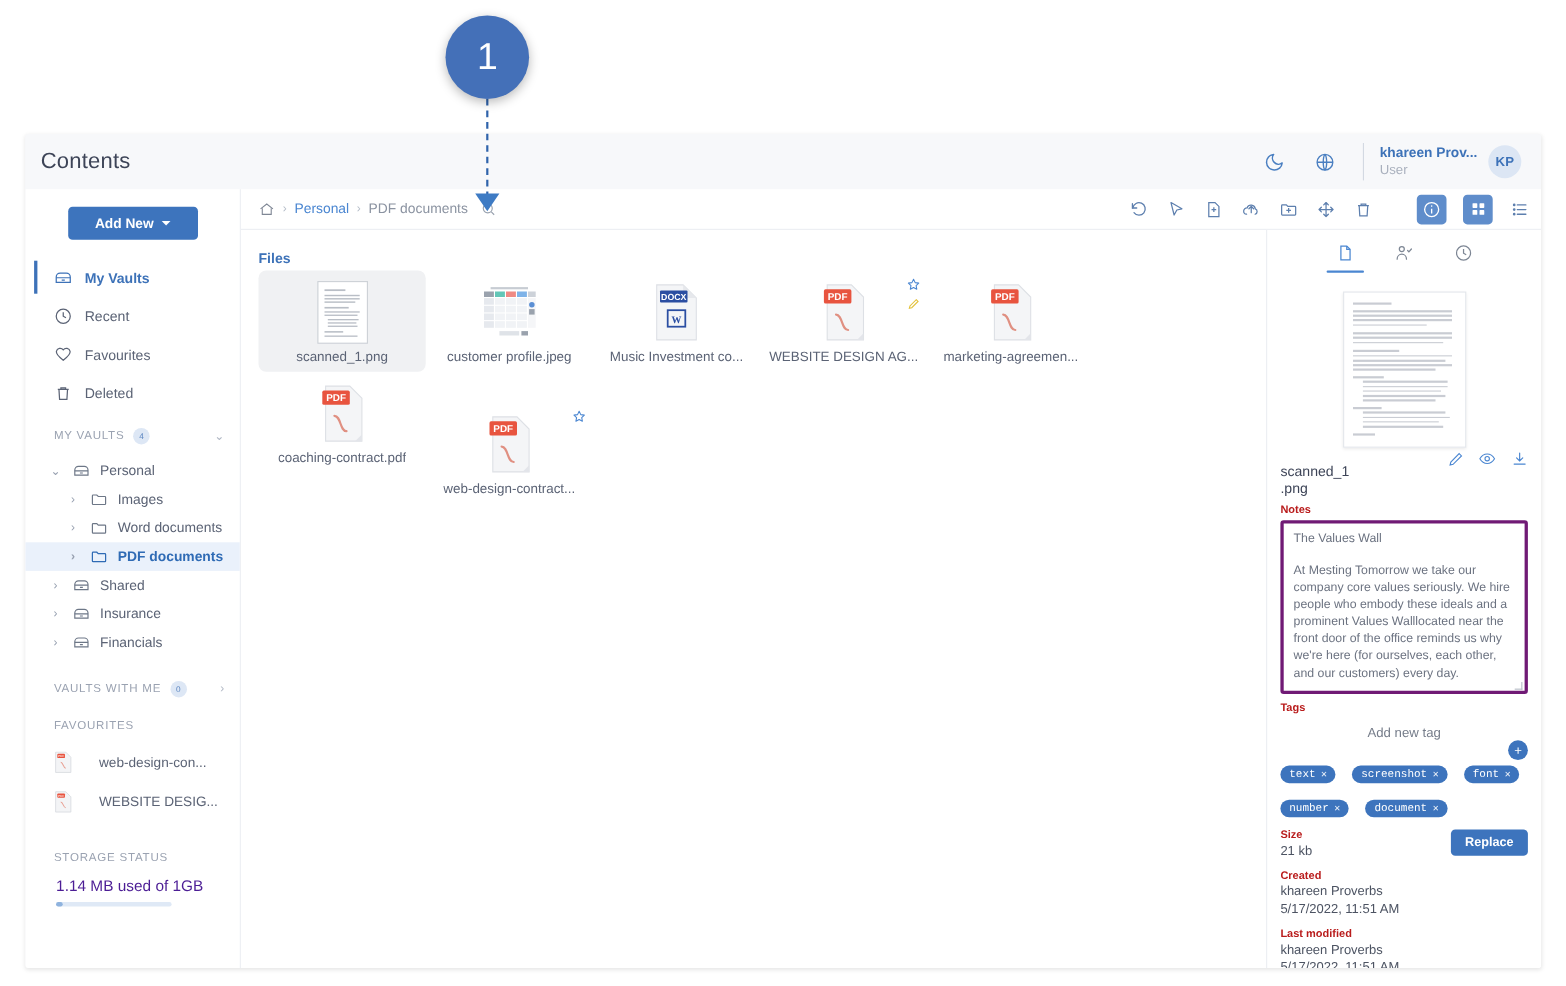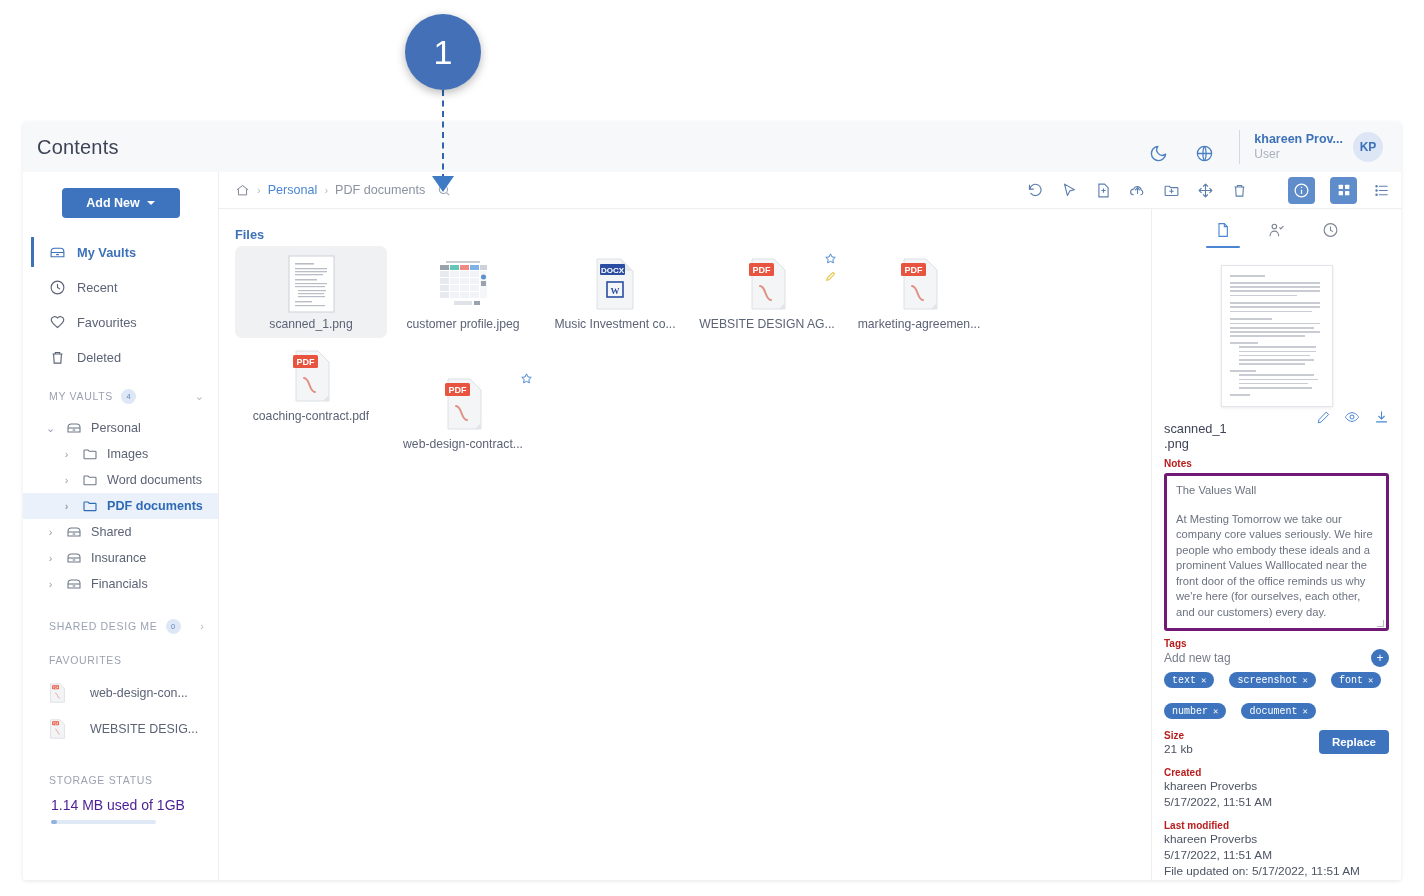--- a/index.html
+++ b/index.html
@@ -22,21 +22,21 @@
     border-top:16px solid #3e7bc4; z-index:39; }
 
   
   .window { position:absolute; left:23px; top:122px; width:1378px; height:758px;
     background:#f7f8fa; border-radius:3px; box-shadow:0 1px 4px rgba(0,0,0,.10);
     overflow:hidden; display:flex; flex-direction:column; }
 
   .titlebar { height:50px; flex:0 0 50px; background:#f7f8fa; display:flex; align-items:center;
     padding:0 18px 0 14px; }
   .app-title { font-size:20px; color:#3d4457; font-weight:500; letter-spacing:.2px; }
-  .titlebar-right { margin-left:auto; display:flex; align-items:flex-end; gap:24px; }
+  .titlebar-right { margin-left:auto; display:flex; align-items:center; gap:24px; }
   .hdr-icon { width:22px;height:22px; color:#4a7fc1; display:flex;align-items:center;justify-content:center; }
   .user-block { display:flex; align-items:center; gap:10px; padding-left:14px;
     border-left:1px solid #d3d9e2; height:34px; }
   .user-names { display:flex; flex-direction:column; justify-content:center; }
   .user-name { font-size:12.5px; color:#3d72b8; font-weight:bold; line-height:15px; }
   .user-role { font-size:12px; color:#a9b0bd; line-height:15px; }
   .avatar { width:30px;height:30px;border-radius:50%;background:#dce6f4;color:#3d72b8;
     font-size:12px;font-weight:bold;display:flex;align-items:center;justify-content:center; }
 
   .body { flex:1; display:flex; min-height:0; }
@@ -124,21 +124,21 @@
   .f-act { width:16px;height:16px;display:flex;align-items:center;justify-content:center;cursor:pointer; }
 
   .sect-lbl { font-size:10px; color:#b91c1c; font-weight:bold; margin-top:7px; }
   .notes-box { border:3px solid #701a75; border-radius:3px; padding:7px 9px; margin-top:4px;
     height:158px; overflow:hidden; position:relative; }
   .notes-box p { font-size:11.2px; color:#6b7280; line-height:15.5px; }
   .notes-box p + p { margin-top:13px; }
   .resize-grip { position:absolute; right:2px; bottom:1px; width:7px;height:7px;
     border-right:1.3px solid #b6bcc6; border-bottom:1.3px solid #b6bcc6; transform:skewX(-0deg); }
 
-  .addtag-row { display:flex; align-items:center; margin-top:0; }
+  .addtag-row { display:flex; align-items:center; margin-top:10px;flex-direction:column; }
   .addtag { font-size:12px; color:#767d8a; }
   .addtag-btn { margin-left:auto; width:18px;height:18px;border-radius:50%;background:#3d74bd;
     color:#fff; font-size:12px; display:flex;align-items:center;justify-content:center;cursor:pointer; }
   .tags { display:flex; flex-wrap:wrap; gap:15px; margin-top:5px;font-family:Liberation Mono, monospace; }
   .tag { background:#3d74bd; color:#fff; font-size:10px; border-radius:9px; padding:2.5px 8px;
     display:flex; align-items:center; gap:5px; cursor:pointer; }
   .tag .x { font-size:9px; opacity:.9; }
 
   .size-row { display:flex; align-items:flex-start; margin-top:11px; }
   .val { font-size:11.8px; color:#4c5362; line-height:16px; }
@@ -301,21 +301,21 @@
             <svg width="16" height="16" viewBox="0 0 24 24" fill="none" stroke="#6d7787" stroke-width="1.6">
                 <path d="M3 11a5 5 0 0 1 5-5h8a5 5 0 0 1 5 5v7H3z"></path>
                 <path d="M3 12h18"></path>
                 <path d="M10 15h4"></path>
               </svg>
           </span>
           <span>Financials</span>
         </div>
 
         <div class="sec-head" style="margin-top:18px;">
-          <span class="sec-title">SHARED DESIG ME</span>
+          <span class="sec-title">VAULTS WITH ME</span>
           <span class="sec-badge">0</span>
           <span class="sec-chev">›</span>
         </div>
 
         <div class="sec-head" style="margin:12px 0 4px;">
           <span class="sec-title">FAVOURITES</span>
         </div>
         <div class="fav-row">
           <span>
             <svg width="17" height="20" viewBox="0 0 22 26">

